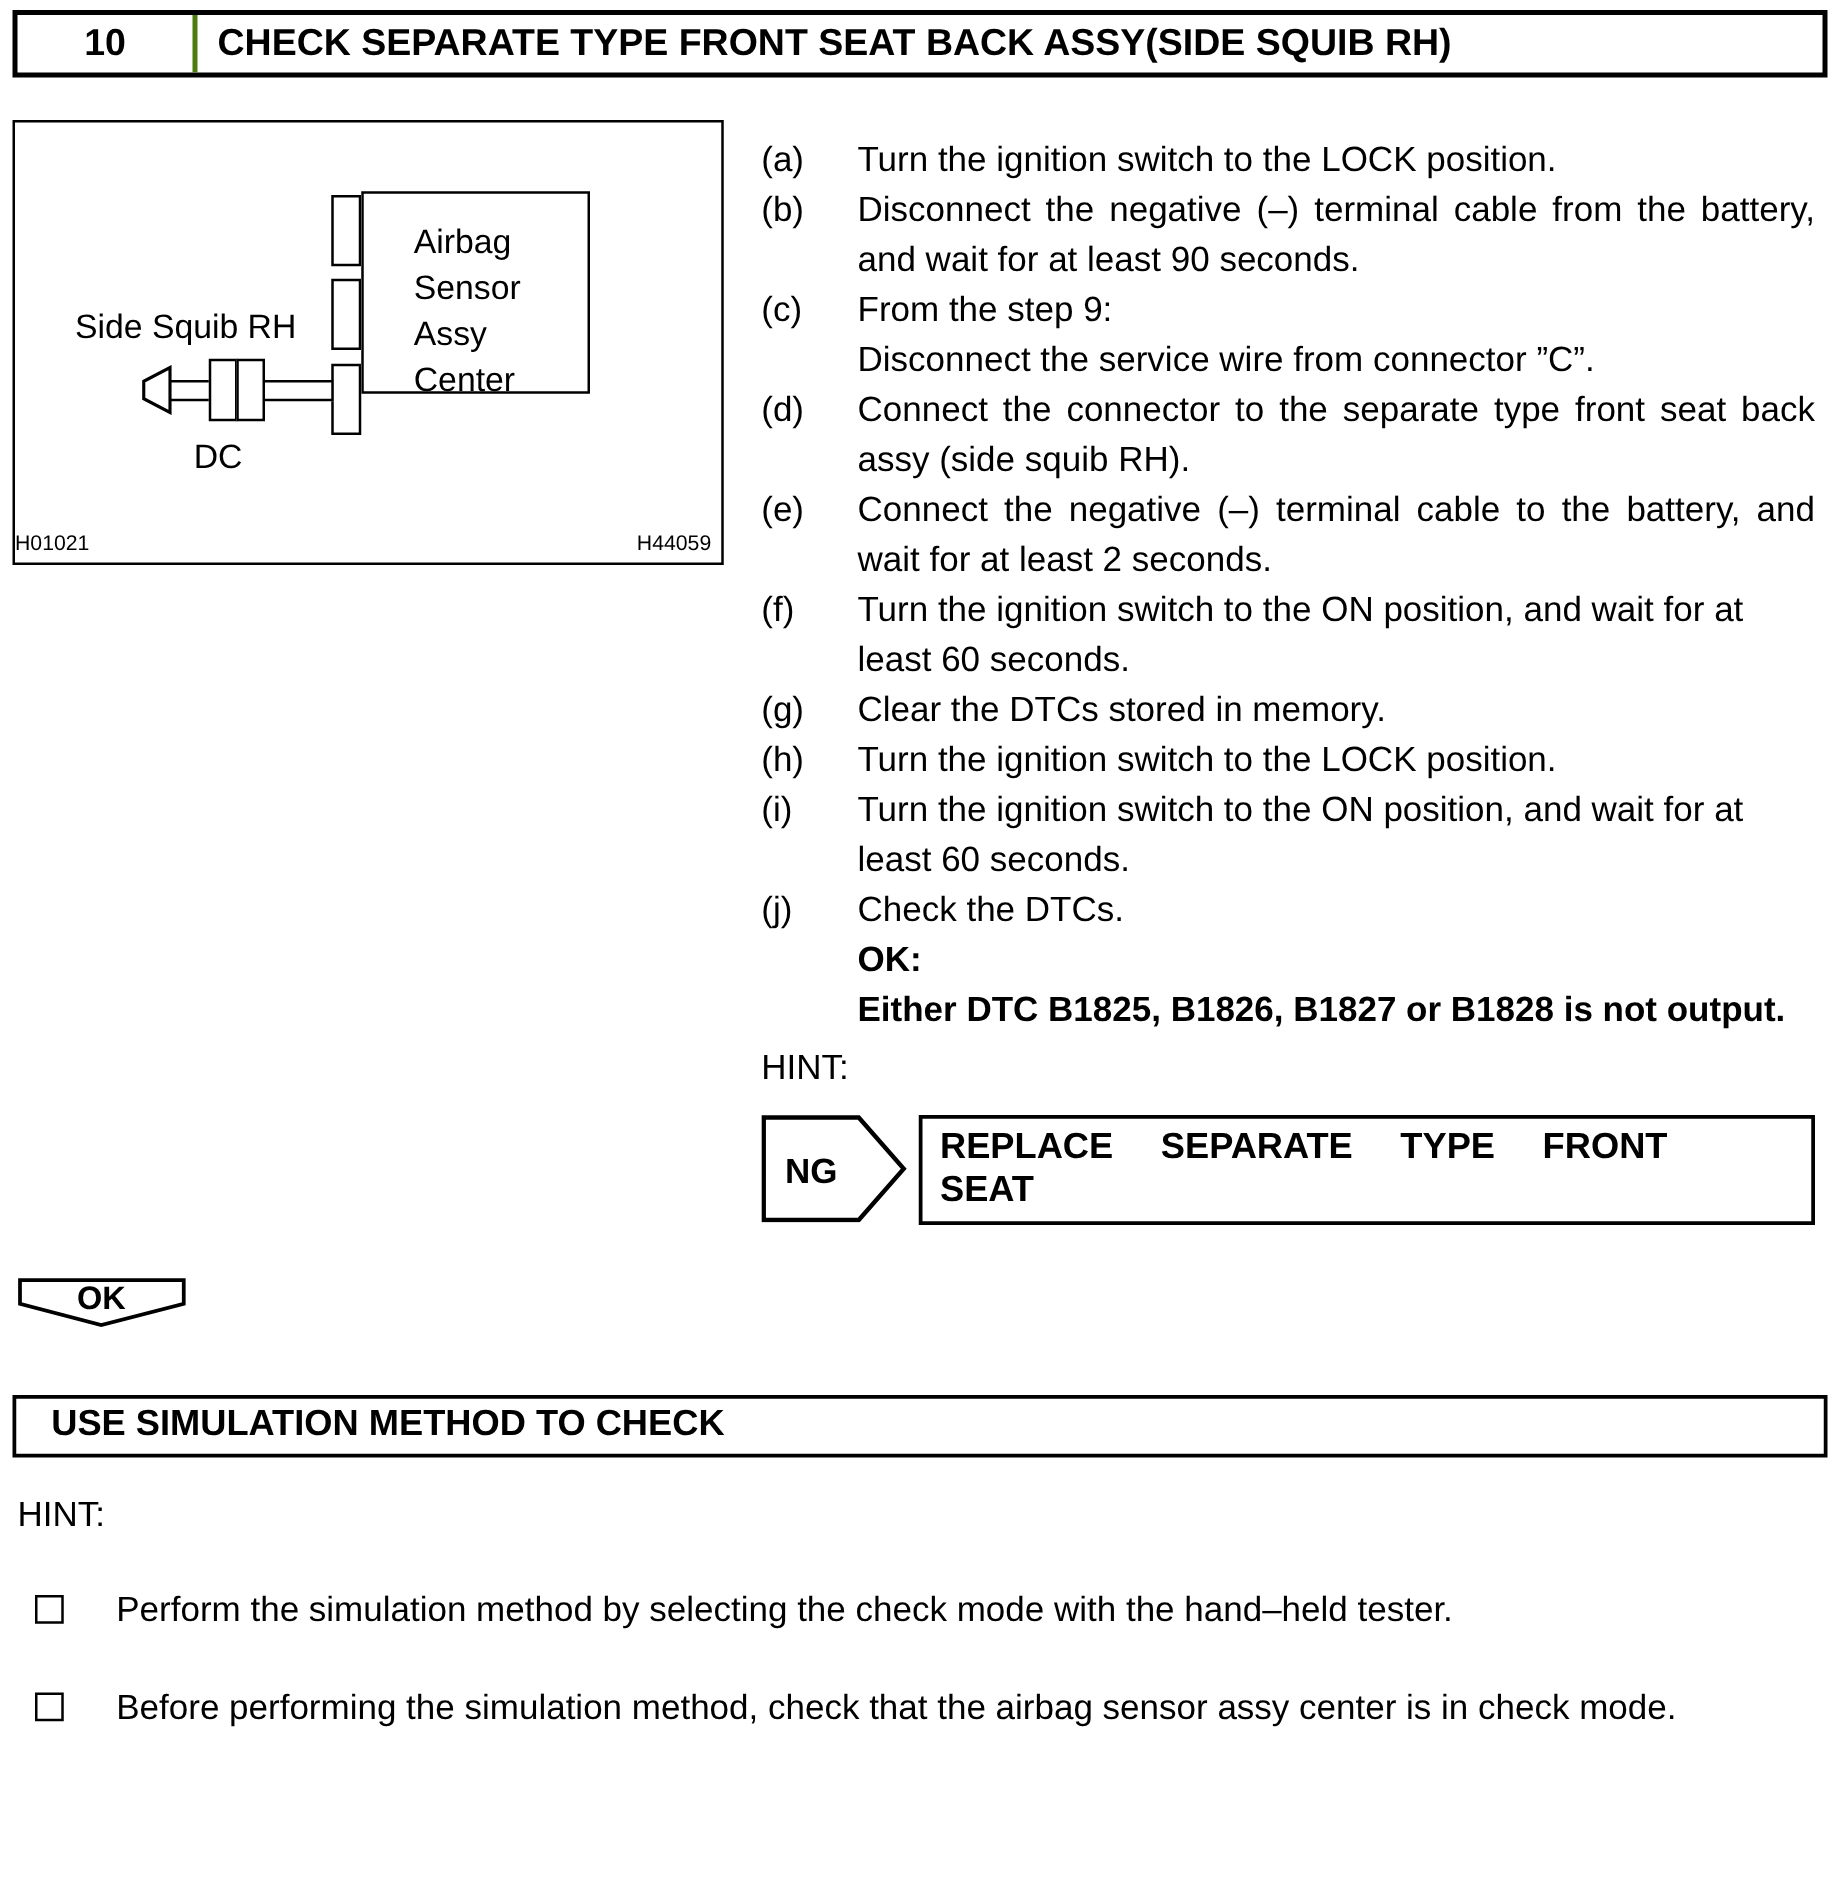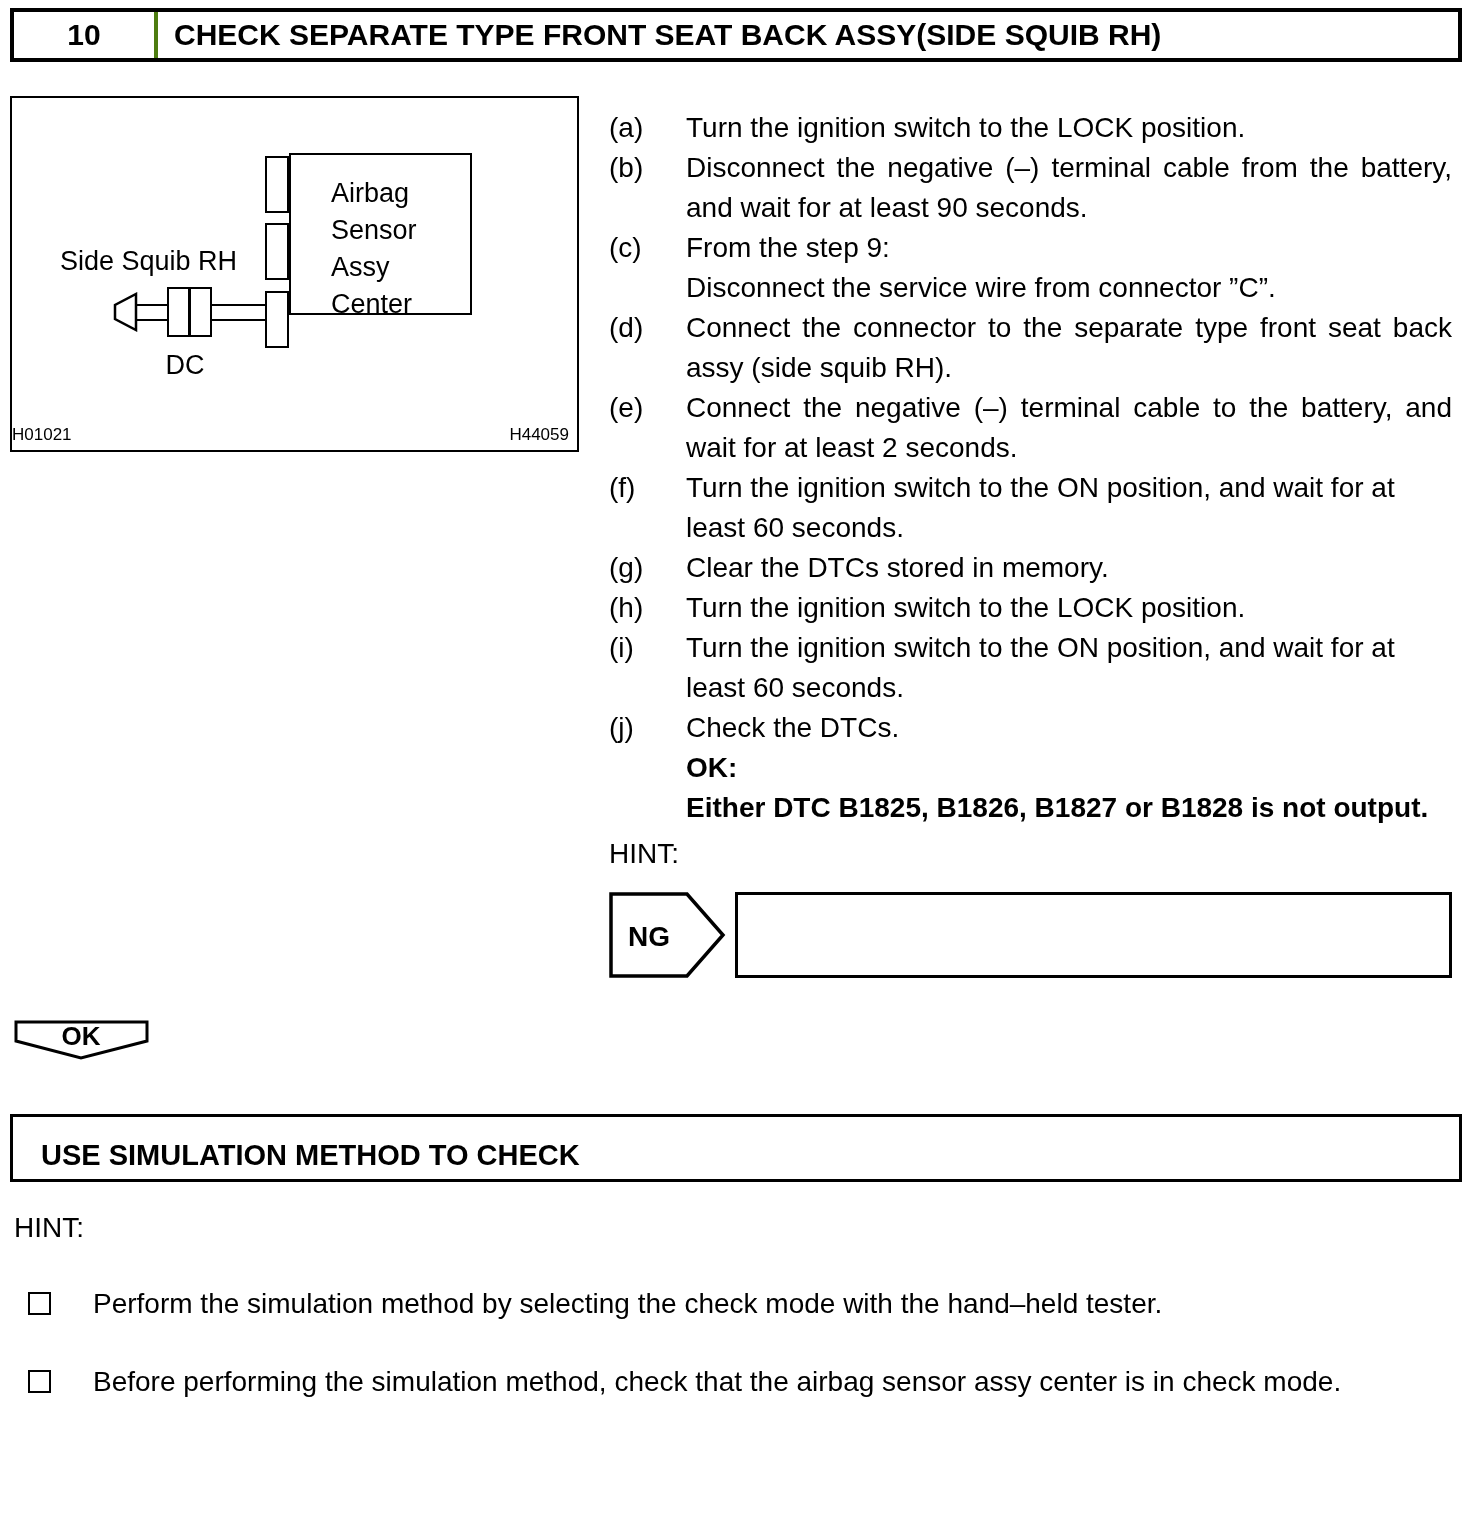--- a/index.html
+++ b/index.html
@@ -17,21 +17,21 @@
   .diagram { position:relative; width:565px; height:352px; border:2.5px solid #000; flex-shrink:0; }
   .asa-box { position:absolute; left:277px; top:55px; width:183px; height:162px; border:2.5px solid #000; box-sizing:border-box; }
   .asa-label { position:absolute; left:40px; top:20px; font-size:27px; line-height:37px; white-space:pre-line; }
   .pin { position:absolute; width:24px; height:57px; border:2.5px solid #000; background:#fff; box-sizing:border-box; left:253px; }
   .pin1 { top:58px; } .pin2 { top:125px; } .pin3 { top:193px; }
   .wire { position:absolute; left:122px; top:206px; width:133px; height:17px; border:2.5px solid #000; box-sizing:border-box; background:#fff; }
   .plug { position:absolute; width:23px; height:50px; border:2.5px solid #000; background:#fff; box-sizing:border-box; top:189px; }
   .plug-a { left:155px; } .plug-b { left:177px; }
   .plug-tip { position:absolute; left:100px; top:194px; }
   .lbl-squib { position:absolute; left:48px; top:148px; font-size:27px; }
-  .lbl-dc { position:absolute; left:143px; top:252px; width:60px; text-align:center; font-size:27px; }
+  .lbl-dc { position:absolute; left:143px; top:252px; width:60px; font-size:27px; }
   .fig-code { position:absolute; bottom:5px; font-size:17px; }
   .fig-code.left { left:0; } .fig-code.right { right:8px; }
 
   
   .right-col { flex:1; margin-left:30px; padding-top:12px; }
   .step { display:flex; font-size:28px; line-height:40px; }
   .step-label { width:77px; flex-shrink:0; }
   .step-text { flex:1; white-space:pre-line; }
   .step-text.justify { text-align:justify; }
   .ok-block { margin-left:77px; font-weight:bold; font-size:28px; line-height:40px; }
@@ -41,21 +41,21 @@
   
   .ng-row { display:flex; margin-top:18px; align-items:stretch; }
   .ng-arrow { flex-shrink:0; display:block; }
   .ng-box { flex:1; border:3.5px solid #000; margin-left:8px; padding:5px 12px 7px 14px; font-weight:bold; font-size:29px; line-height:35px; box-sizing:border-box; }
   .ng-line1 { word-spacing:30px; }
 
   
   .ok-flag { margin:42px 0 0 14px; width:135px; position:relative; }
 
   
-  .sim-header { margin:46px 10px 0 10px; border:3.5px solid #000; font-weight:bold; font-size:29px; padding:22px 0 7px 28px; }
+  .sim-header { margin:46px 10px 0 10px; border:3.5px solid #000; font-weight:bold; font-size:29px; padding:4px 0 7px 28px; }
   .sim-hint { margin:26px 20px 0 14px; }
   .sim-hint-label { font-size:28px; line-height:40px; }
   .sim-item { display:flex; margin-top:34px; }
   .sim-check { width:19px; height:19px; border:2.5px solid #000; margin:10px 0 0 14px; flex-shrink:0; box-sizing:content-box; }
   .sim-item-text { margin-left:42px; flex:1; font-size:28px; line-height:44px; }
 
   svg text { font-family:"Liberation Sans", sans-serif; }
 </style>
 </head>
 <body>
@@ -151,20 +151,21 @@
     </div>
 
     <div class="hint-label">HINT:</div>
 
     <div class="ng-row">
       <svg class="ng-arrow" width="118" height="86">
         <polygon points="2,2 78,2 114,43 78,84 2,84" fill="#fff" stroke="#000" stroke-width="3.5"></polygon>
         <text x="40" y="54" text-anchor="middle" font-size="28" font-weight="bold" fill="#000">NG</text>
       </svg>
       <div class="ng-box">
+        <div class="ng-line1">REPLACE SEPARATE TYPE FRONT SEAT</div>
       </div>
     </div>
   </div>
 </div>
 
 <div class="ok-flag">
   <svg width="135" height="41">
     <polygon points="2,2 133,2 133,21 67,38 2,21" fill="#fff" stroke="#000" stroke-width="3"></polygon>
     <text x="67" y="25" text-anchor="middle" font-size="26" font-weight="bold" fill="#000">OK</text>
   </svg>

